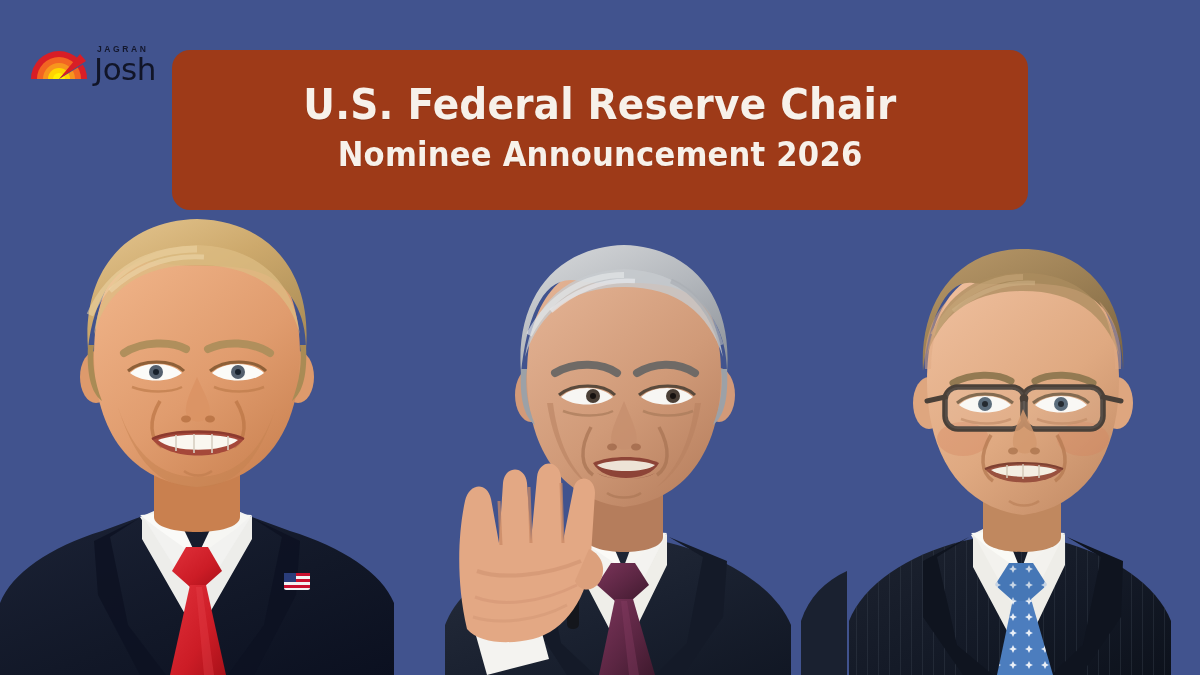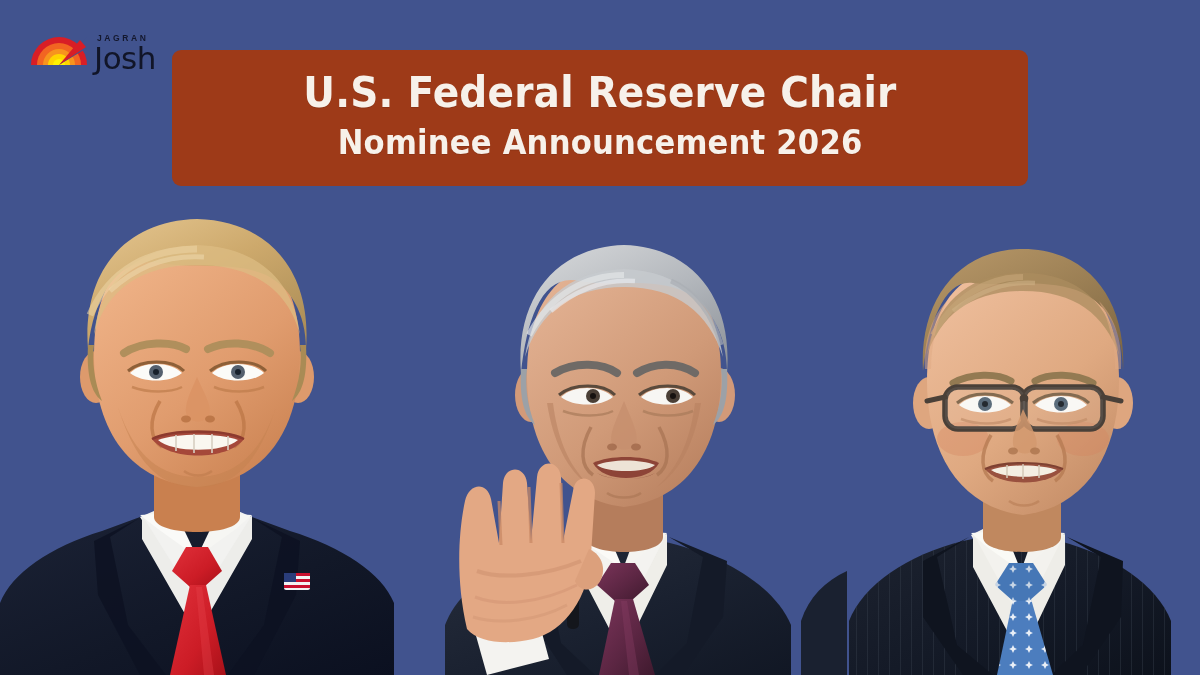--- a/index.html
+++ b/index.html
@@ -5,39 +5,39 @@
 <style>
   html,body{margin:0;padding:0;}
   body{
     width:1200px;height:675px;overflow:hidden;
     font-family:"Liberation Sans","DejaVu Sans",sans-serif;
     background:#41538E;
   }
   .stage{position:relative;width:1200px;height:675px;background:#41538E;overflow:hidden;}
 
   
-  .logo{position:absolute;left:30px;top:34px;width:150px;height:62px;display:flex;align-items:flex-start;gap:6px;}
+  .logo{position:absolute;left:30px;top:34px;width:150px;height:62px;display:flex;align-items:center;gap:6px;}
   .logo-mark{position:relative;width:58px;height:34px;flex:0 0 auto;}
   .logo-mark svg{display:block;width:58px;height:34px;}
   .logo-words{position:relative;padding-bottom:1px;}
   .logo-jagran{
     font-size:8.5px;letter-spacing:2.6px;font-weight:700;color:#14182e;
     line-height:1;margin-left:3px;margin-bottom:1px;
     font-family:"Liberation Sans","DejaVu Sans",sans-serif;
   }
   .logo-josh{
     font-size:31px;font-weight:400;color:#111528;line-height:0.92;
     letter-spacing:-0.5px;
     font-family:"DejaVu Sans","Liberation Sans",sans-serif;
   }
 
   
   .banner{
-    position:absolute;left:172px;top:50px;width:856px;height:136px;
-    background:#9E3A18;border-radius:9px;
+    position:absolute;left:172px;top:50px;width:856px;height:160px;
+    background:#9E3A18;border-radius:18px;
     display:flex;flex-direction:column;align-items:center;justify-content:center;
     box-sizing:border-box;padding:6px 18px 10px;
   }
   .banner-line1{
     color:#F7F1EA;font-weight:700;font-size:42px;line-height:1.06;
     letter-spacing:0.2px;white-space:nowrap;
     transform:scaleX(0.93);
     font-family:"DejaVu Sans","Liberation Sans",sans-serif;
     text-shadow:0 1px 0 rgba(0,0,0,0.12);
   }

